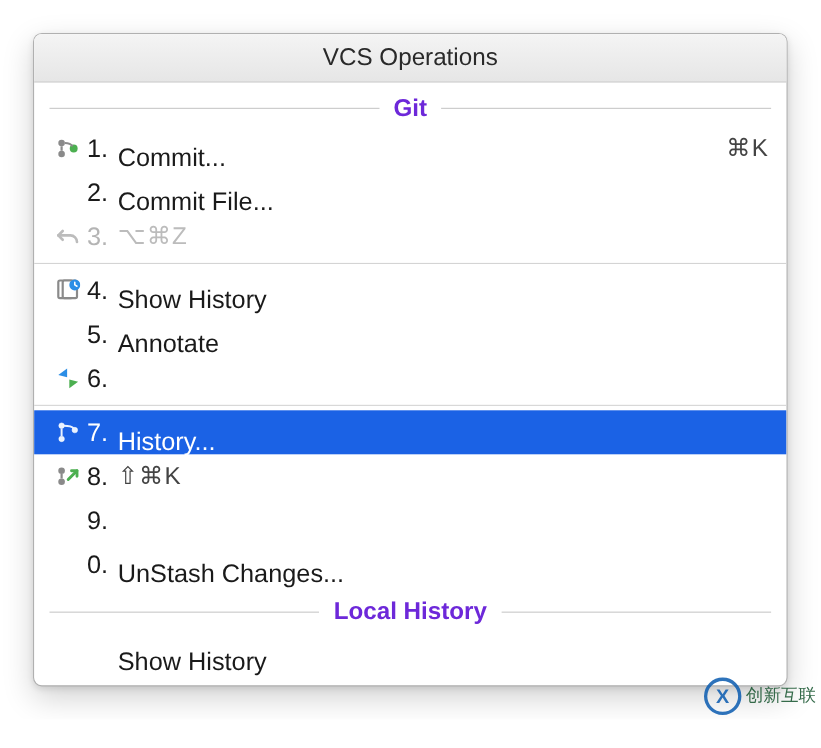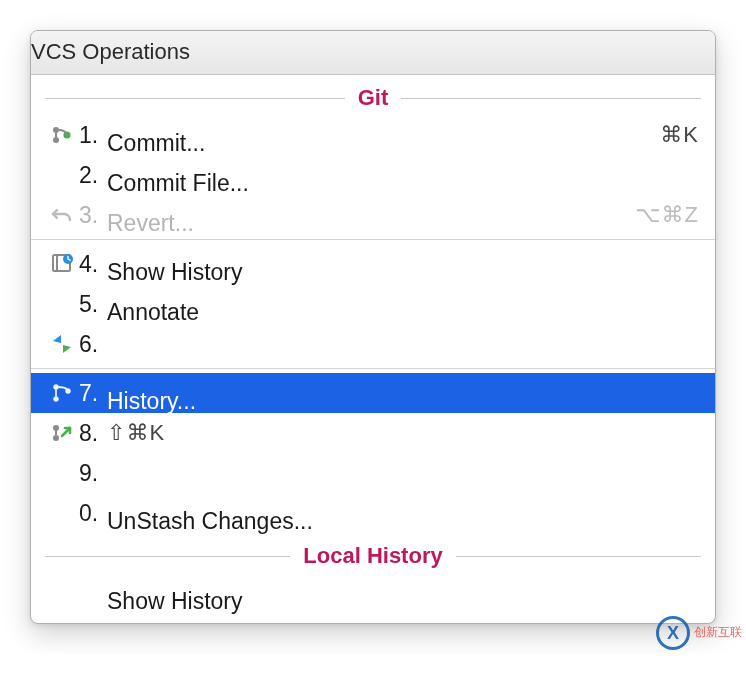--- a/index.html
+++ b/index.html
@@ -14,21 +14,21 @@
     width: 686px;
     border: 1px solid #b0b0b0;
     border-radius: 8px;
     box-shadow: 0 10px 28px rgba(0,0,0,0.18), 0 2px 6px rgba(0,0,0,0.10);
     background: #ffffff;
     overflow: hidden;
   }
   .titlebar {
     background: linear-gradient(#f4f4f4, #e6e6e6);
     border-bottom: 1px solid #c5c5c5;
-    text-align: left;
+    text-align: center;
     font-size: 22px;
     font-weight: 500;
     color: #2a2a2a;
     padding: 8px 0 9px;
   }
   .section-header {
     position: relative;
     text-align: center;
     margin: 10px 0 4px;
   }
@@ -37,21 +37,21 @@
     top: 50%;
     height: 1px;
     background: #c8c8c8;
   }
   .section-header .line.left { left: 14px; }
   .section-header .line.right { right: 14px; }
   .section-header span {
     display: inline-block;
     background: #fff;
     padding: 0 10px;
-    color: #be185d;
+    color: #6d28d9;
     font-weight: 600;
     font-size: 22px;
     position: relative;
   }
   .menu { }
   .item {
     display: flex;
     align-items: center;
     height: 40px;
     padding: 0 16px 0 14px;
@@ -97,21 +97,21 @@
     gap: 4px;
     opacity: 0.85;
   }
   .wm-circle {
     width: 34px; height: 34px;
     border: 3px solid #0a5bb0;
     border-radius: 50%;
     display:flex;align-items:center;justify-content:center;
     color:#0a5bb0;font-weight:700;font-size:18px;
   }
-  .wm-text { font-size:12px; color:#ef4444; line-height:1;font-family:Liberation Mono, monospace; }
+  .wm-text { font-size:16px; color:#14532d; line-height:1; }
 </style>
 </head>
 <body>
 
 <div class="popup">
 
   <div class="titlebar">VCS Operations</div>
 
   <div class="section-header">
     <div class="line left" style="width:300px;"></div>
@@ -144,21 +144,20 @@
     </div>
 
     <div class="item disabled">
       <span class="icon-slot">
         <svg width="22" height="22" viewBox="0 0 22 22">
           <path d="M6 6 L2 10 L6 14" fill="none" stroke="#bcbcbc" stroke-width="2.4" stroke-linecap="round" stroke-linejoin="round"></path>
           <path d="M2 10 H13 A6 6 0 0 1 19 16" fill="none" stroke="#bcbcbc" stroke-width="2.4" stroke-linecap="round"></path>
         </svg>
       </span>
       <span class="num">3.</span>
-      <span class="label">Revert...</span>
       <span class="shortcut">⌥⌘Z</span>
     </div>
   </div>
 
   <div class="sep"></div>
 
   <div class="menu">
 
     <div class="item">
       <span class="icon-slot">

